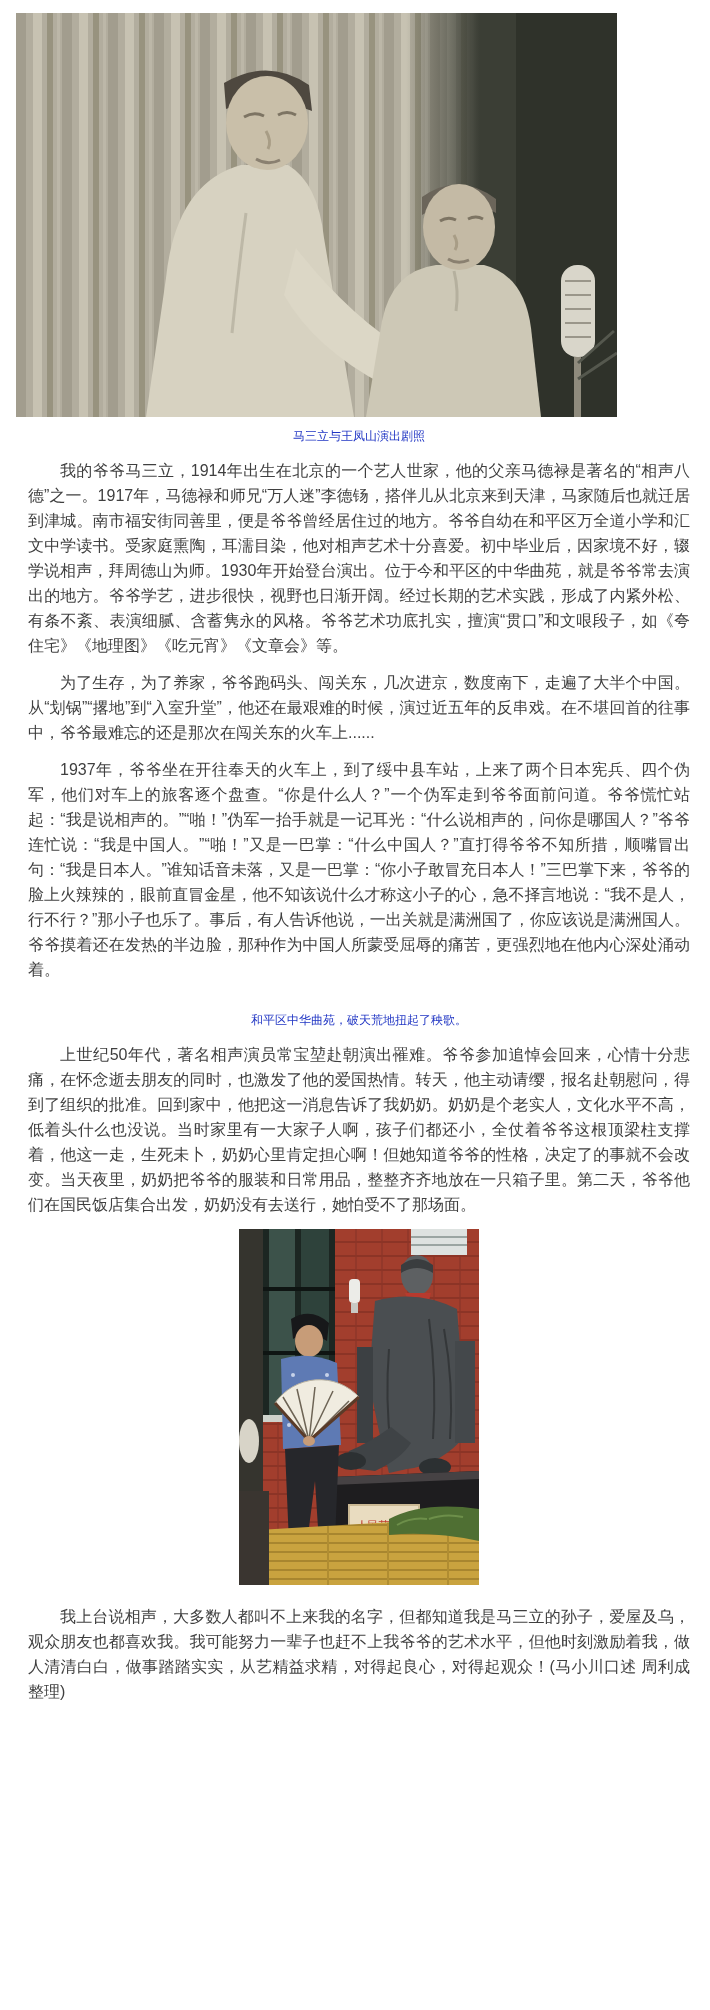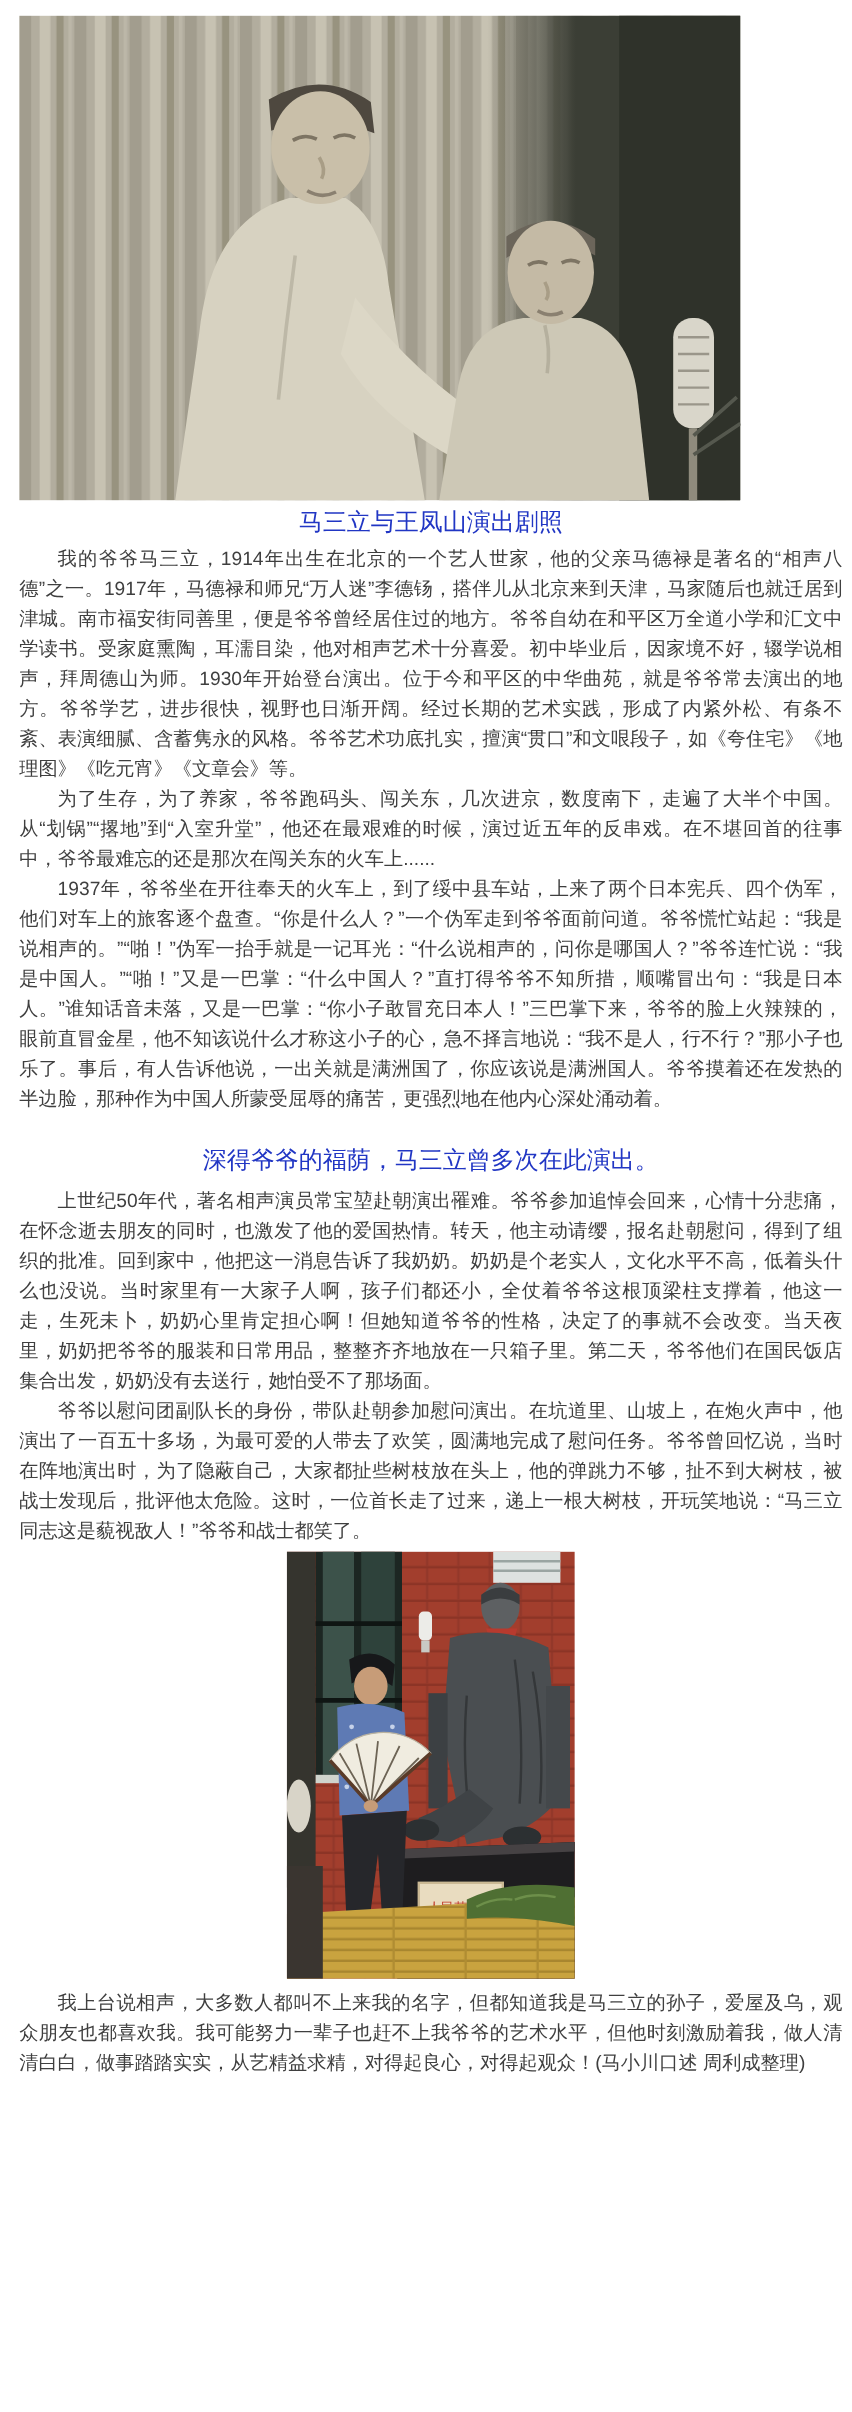--- a/index.html
+++ b/index.html
@@ -11,29 +11,29 @@
     line-height:25px;
   }
   .page{width:710px;box-sizing:border-box;padding:13px 8px 20px 16px;}
   .photo-wrap{margin:0;padding:0;}
   .photo-stage{display:block;width:601px;height:404px;}
   .photo-statue-wrap{text-align:center;margin-top:4px;}
   .photo-statue{display:inline-block;width:240px;height:356px;}
   .caption{
     text-align:center;
     color:#2136c4;
-    font-size:20px;
+    font-size:12px;
     line-height:20px;
     margin:9px 0 8px 0;
     text-indent:0;
   }
   .caption.mid{margin:28px 0 12px 0;}
   .caption.last{margin:10px 0 6px 0;}
   p.para{
-    margin:0;
+    margin:12px;
     padding:0;
     text-indent:2em;
     text-align:justify;
     word-break:break-all;
   }
   svg{display:block;}
 </style>
 </head>
 <body>
 
@@ -89,24 +89,23 @@
       </g>
     </svg>
   </figure>
 
   <div class="caption">马三立与王凤山演出剧照</div>
 
   <p class="para">我的爷爷马三立，1914年出生在北京的一个艺人世家，他的父亲马德禄是著名的“相声八德”之一。1917年，马德禄和师兄“万人迷”李德钖，搭伴儿从北京来到天津，马家随后也就迁居到津城。南市福安街同善里，便是爷爷曾经居住过的地方。爷爷自幼在和平区万全道小学和汇文中学读书。受家庭熏陶，耳濡目染，他对相声艺术十分喜爱。初中毕业后，因家境不好，辍学说相声，拜周德山为师。1930年开始登台演出。位于今和平区的中华曲苑，就是爷爷常去演出的地方。爷爷学艺，进步很快，视野也日渐开阔。经过长期的艺术实践，形成了内紧外松、有条不紊、表演细腻、含蓄隽永的风格。爷爷艺术功底扎实，擅演“贯口”和文哏段子，如《夸住宅》《地理图》《吃元宵》《文章会》等。</p>
   <p class="para">为了生存，为了养家，爷爷跑码头、闯关东，几次进京，数度南下，走遍了大半个中国。从“划锅”“撂地”到“入室升堂”，他还在最艰难的时候，演过近五年的反串戏。在不堪回首的往事中，爷爷最难忘的还是那次在闯关东的火车上......</p>
   <p class="para">1937年，爷爷坐在开往奉天的火车上，到了绥中县车站，上来了两个日本宪兵、四个伪军，他们对车上的旅客逐个盘查。“你是什么人？”一个伪军走到爷爷面前问道。爷爷慌忙站起：“我是说相声的。”“啪！”伪军一抬手就是一记耳光：“什么说相声的，问你是哪国人？”爷爷连忙说：“我是中国人。”“啪！”又是一巴掌：“什么中国人？”直打得爷爷不知所措，顺嘴冒出句：“我是日本人。”谁知话音未落，又是一巴掌：“你小子敢冒充日本人！”三巴掌下来，爷爷的脸上火辣辣的，眼前直冒金星，他不知该说什么才称这小子的心，急不择言地说：“我不是人，行不行？”那小子也乐了。事后，有人告诉他说，一出关就是满洲国了，你应该说是满洲国人。爷爷摸着还在发热的半边脸，那种作为中国人所蒙受屈辱的痛苦，更强烈地在他内心深处涌动着。</p>
 
-  <div class="caption mid">深得爷爷的福荫，马三立曾多次在此演出。</div>
+  <div class="caption mid">和平区中华曲苑，破天荒地扭起了秧歌。</div>
 
   <p class="para">上世纪50年代，著名相声演员常宝堃赴朝演出罹难。爷爷参加追悼会回来，心情十分悲痛，在怀念逝去朋友的同时，也激发了他的爱国热情。转天，他主动请缨，报名赴朝慰问，得到了组织的批准。回到家中，他把这一消息告诉了我奶奶。奶奶是个老实人，文化水平不高，低着头什么也没说。当时家里有一大家子人啊，孩子们都还小，全仗着爷爷这根顶梁柱支撑着，他这一走，生死未卜，奶奶心里肯定担心啊！但她知道爷爷的性格，决定了的事就不会改变。当天夜里，奶奶把爷爷的服装和日常用品，整整齐齐地放在一只箱子里。第二天，爷爷他们在国民饭店集合出发，奶奶没有去送行，她怕受不了那场面。</p>
-  <p class="para">爷爷以慰问团副队长的身份，带队赴朝参加慰问演出。在坑道里、山坡上，在炮火声中，他演出了一百五十多场，为最可爱的人带去了欢笑，圆满地完成了慰问任务。爷爷曾回忆说，当时在阵地演出时，为了隐蔽自己，大家都扯些树枝放在头上，他的弹跳力不够，扯不到大树枝，被战士发现后，批评他太危险。这时，一位首长走了过来，递上一根大树枝，开玩笑地说：“马三立同志这是藐视敌人！”爷爷和战士都笑了。</p>
 
   <div class="photo-statue-wrap">
     <figure class="photo-wrap" style="display:inline-block;margin:0;">
       <svg class="photo-statue" viewBox="0 0 240 356" xmlns="http://www.w3.org/2000/svg">
         <defs>
           <pattern id="brick" width="26" height="14" patternUnits="userSpaceOnUse">
             <rect width="26" height="14" fill="#a23e2d"></rect>
             <rect y="12" width="26" height="2" fill="#8c3426"></rect>
             <rect x="12" y="0" width="2" height="12" fill="#93382a"></rect>
           </pattern>

